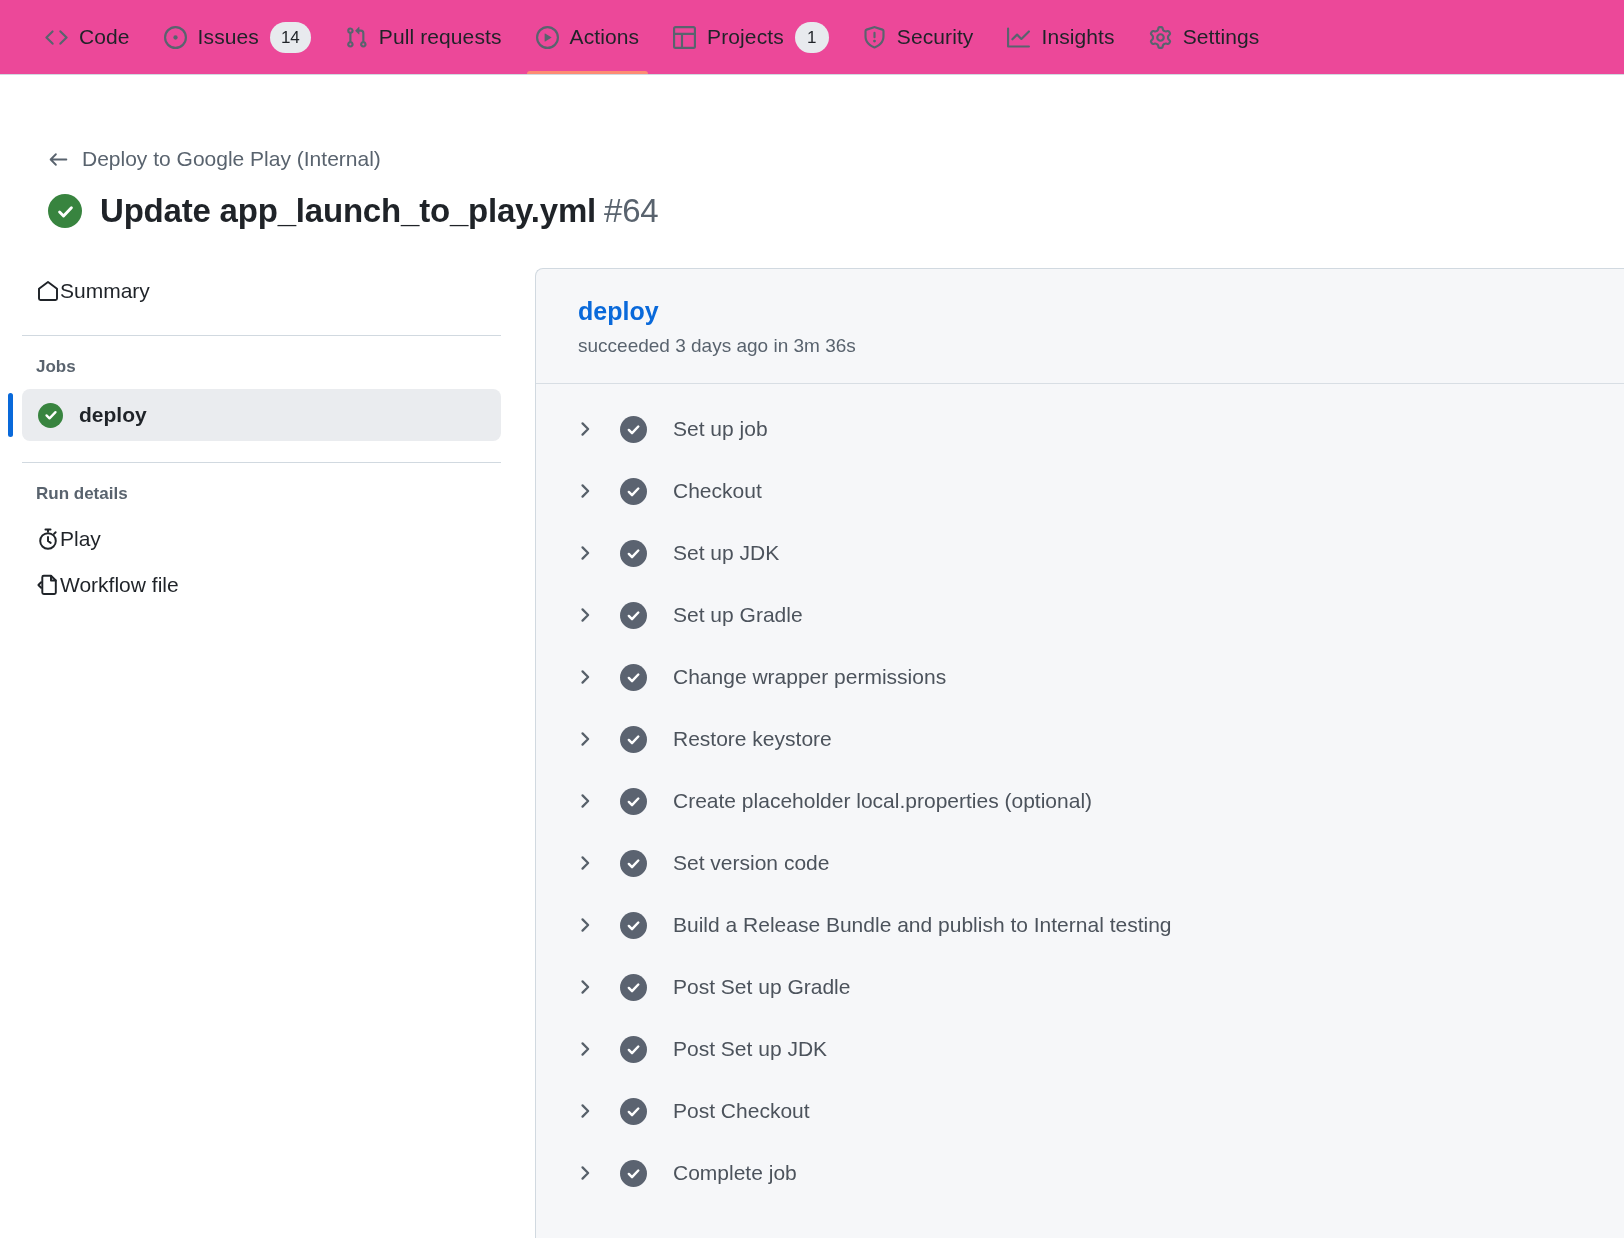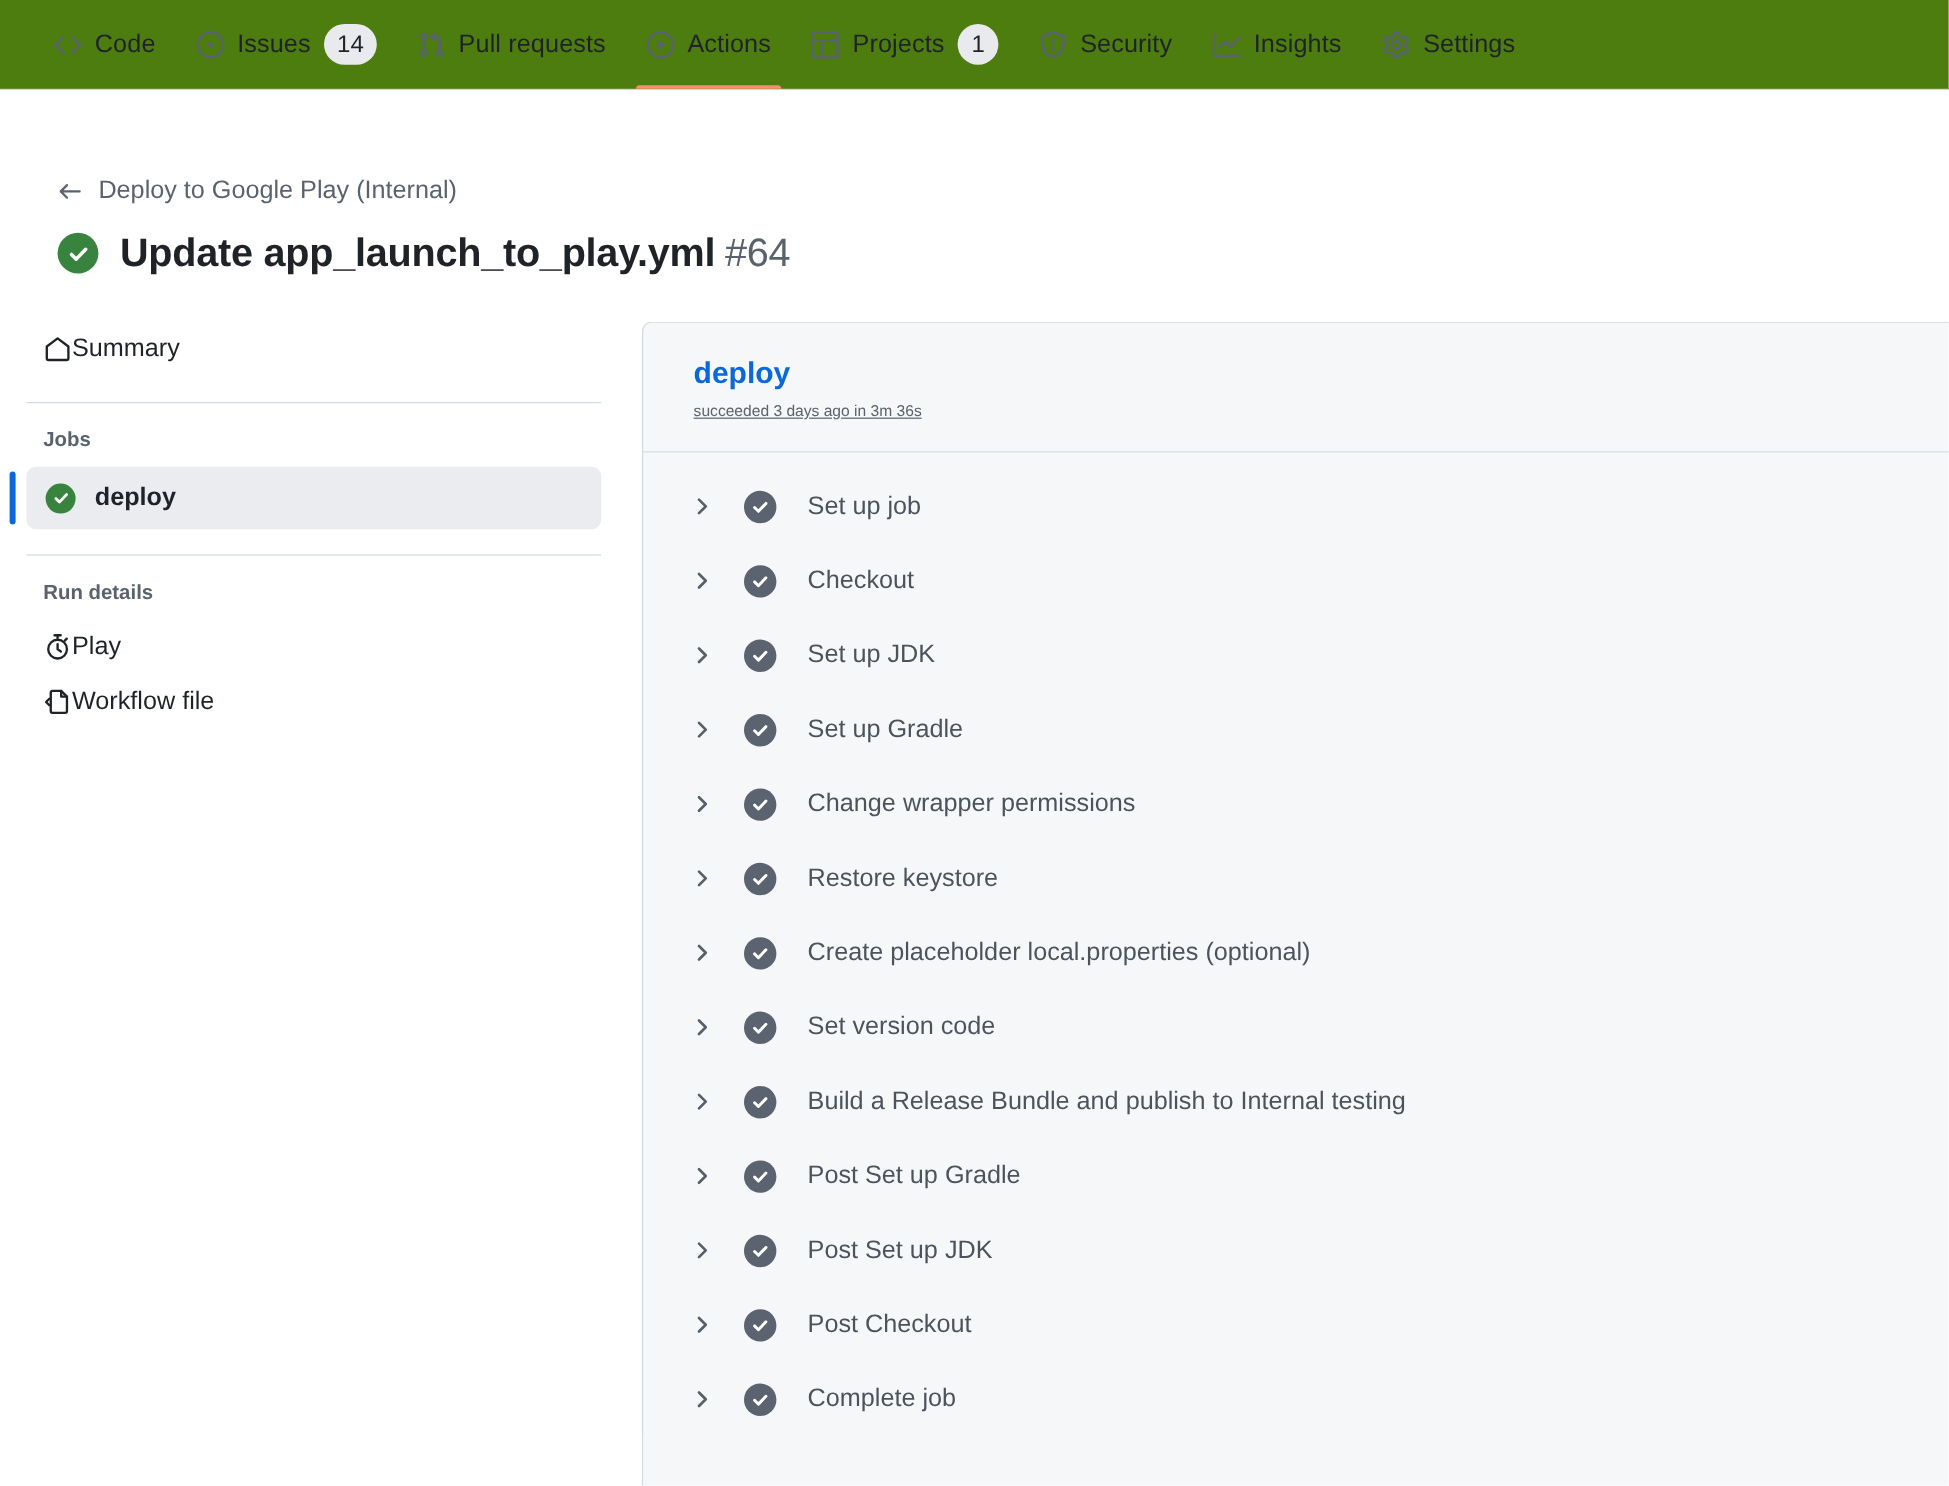--- a/index.html
+++ b/index.html
@@ -7,21 +7,21 @@
     width: 1624px; height: 1238px;
     background: #ffffff;
     font-family: "Liberation Sans", sans-serif;
     color: #1f2328;
     overflow: hidden;
   }
 
   
   .repo-nav {
     height: 75px;
-    background: #4d7c0f;
+    background: #ec4899;
     border-bottom: 1px solid #d1d9e0;
     display: flex;
     align-items: center;
     padding: 0 0 0 28px;
     gap: 0;
   }
   .nav-item {
     display: flex;
     align-items: center;
     gap: 11px;
@@ -41,21 +41,21 @@
     left: 8px; right: 8px; bottom: 0;
     height: 3px;
     border-radius: 3px 3px 0 0;
     background: #fd8c73;
   }
   .nav-icon { width: 23px; height: 23px; display: block; color: #59636e; flex: none; }
   .nav-badge {
     background: #e8eaee;
     color: #1f2328;
     border-radius: 22px;
-    font-size: 20px;
+    font-size: 17px;
     line-height: 1;
     padding: 7px 11px;
     min-width: 34px;
     text-align: center;
   }
 
   
   .page-head { padding: 34px 0 0 48px; }
   .breadcrumb-back {
     display: flex;
@@ -150,21 +150,21 @@
     min-height: 1002px;
   }
   .job-header { padding: 28px 42px 26px 42px; border-bottom: 1px solid #d8dee4; }
   .job-name {
     font-size: 25px;
     font-weight: 700;
     color: #0969da;
     cursor: pointer;
     width: max-content;
   }
-  .job-status { font-size: 13px; color: #59636e; margin-top: 9px; text-decoration: underline; }
+  .job-status { font-size: 19px; color: #59636e; margin-top: 9px; }
 
   .steps { padding: 14px 0 20px 0; }
   .step-row {
     display: flex;
     align-items: center;
     gap: 0;
     height: 62px;
     padding: 0 42px 0 24px;
     cursor: pointer;
   }

